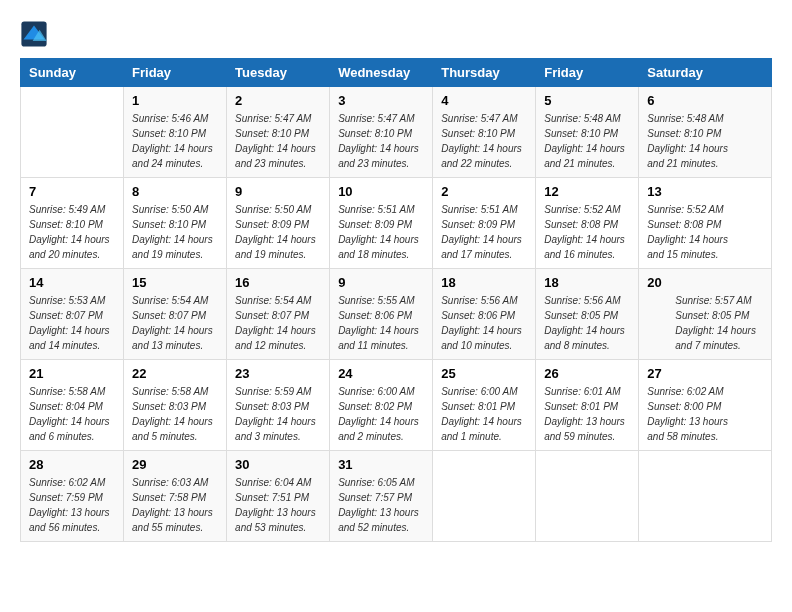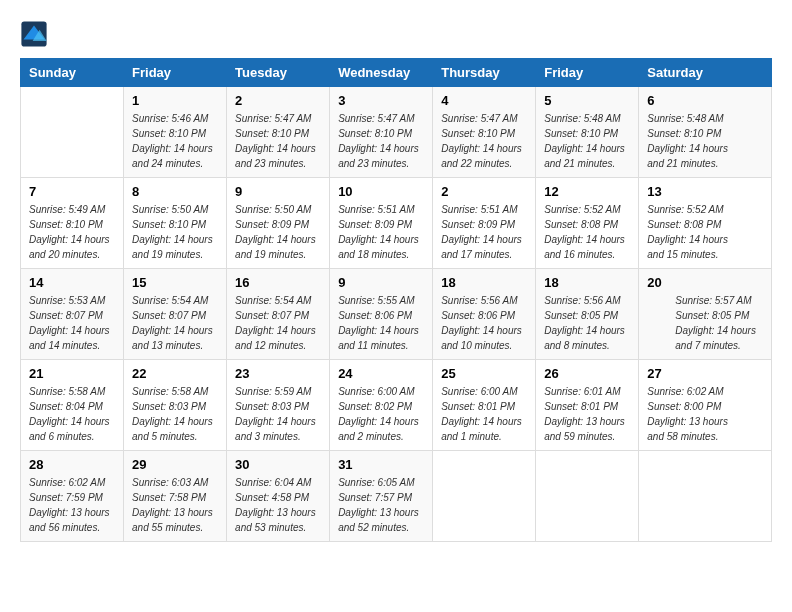--- a/index.html
+++ b/index.html
@@ -338,21 +338,21 @@
         <td>
           <span class="day-number">29</span>
           <div class="day-info" style="white-space: pre-line;">Sunrise: 6:03 AM
 Sunset: 7:58 PM
 Daylight: 13 hours
 and 55 minutes.</div>
         </td>
         <td>
           <span class="day-number">30</span>
           <div class="day-info" style="white-space: pre-line;">Sunrise: 6:04 AM
-Sunset: 4:58 PM
+Sunset: 7:51 PM
 Daylight: 13 hours
 and 53 minutes.</div>
         </td>
         <td>
           <span class="day-number">31</span>
           <div class="day-info" style="white-space: pre-line;">Sunrise: 6:05 AM
 Sunset: 7:57 PM
 Daylight: 13 hours
 and 52 minutes.</div>
         </td>

